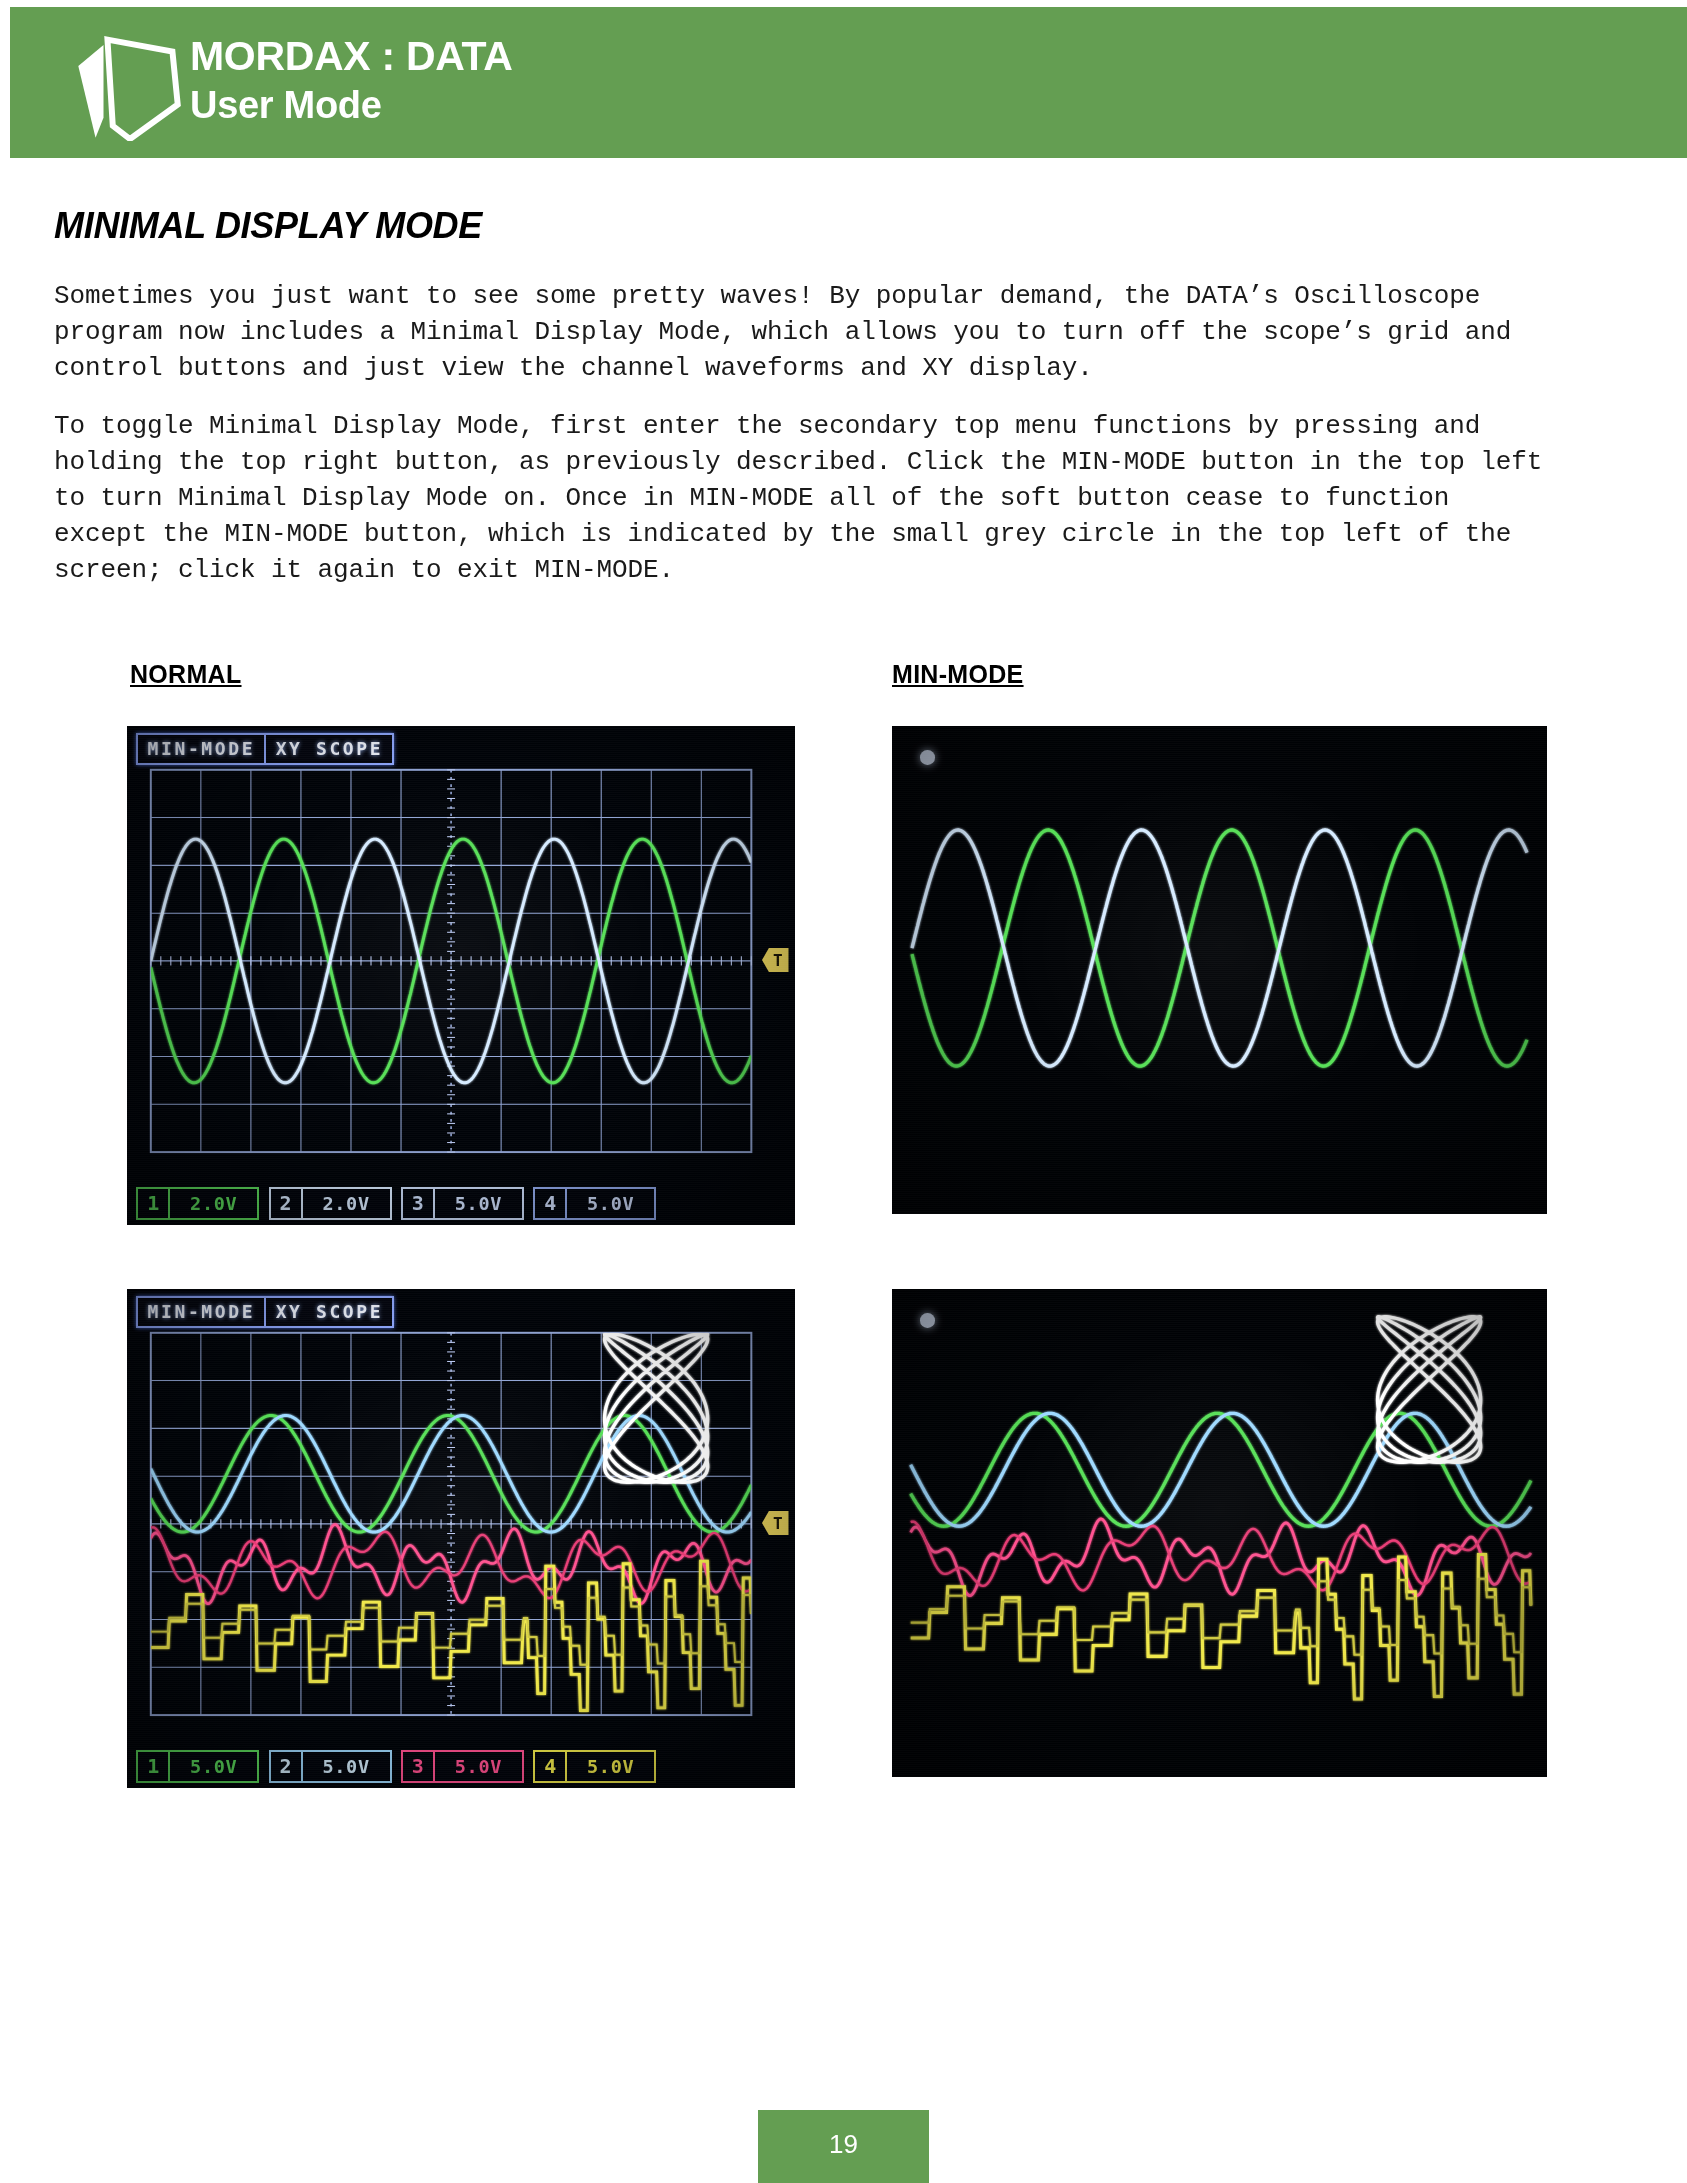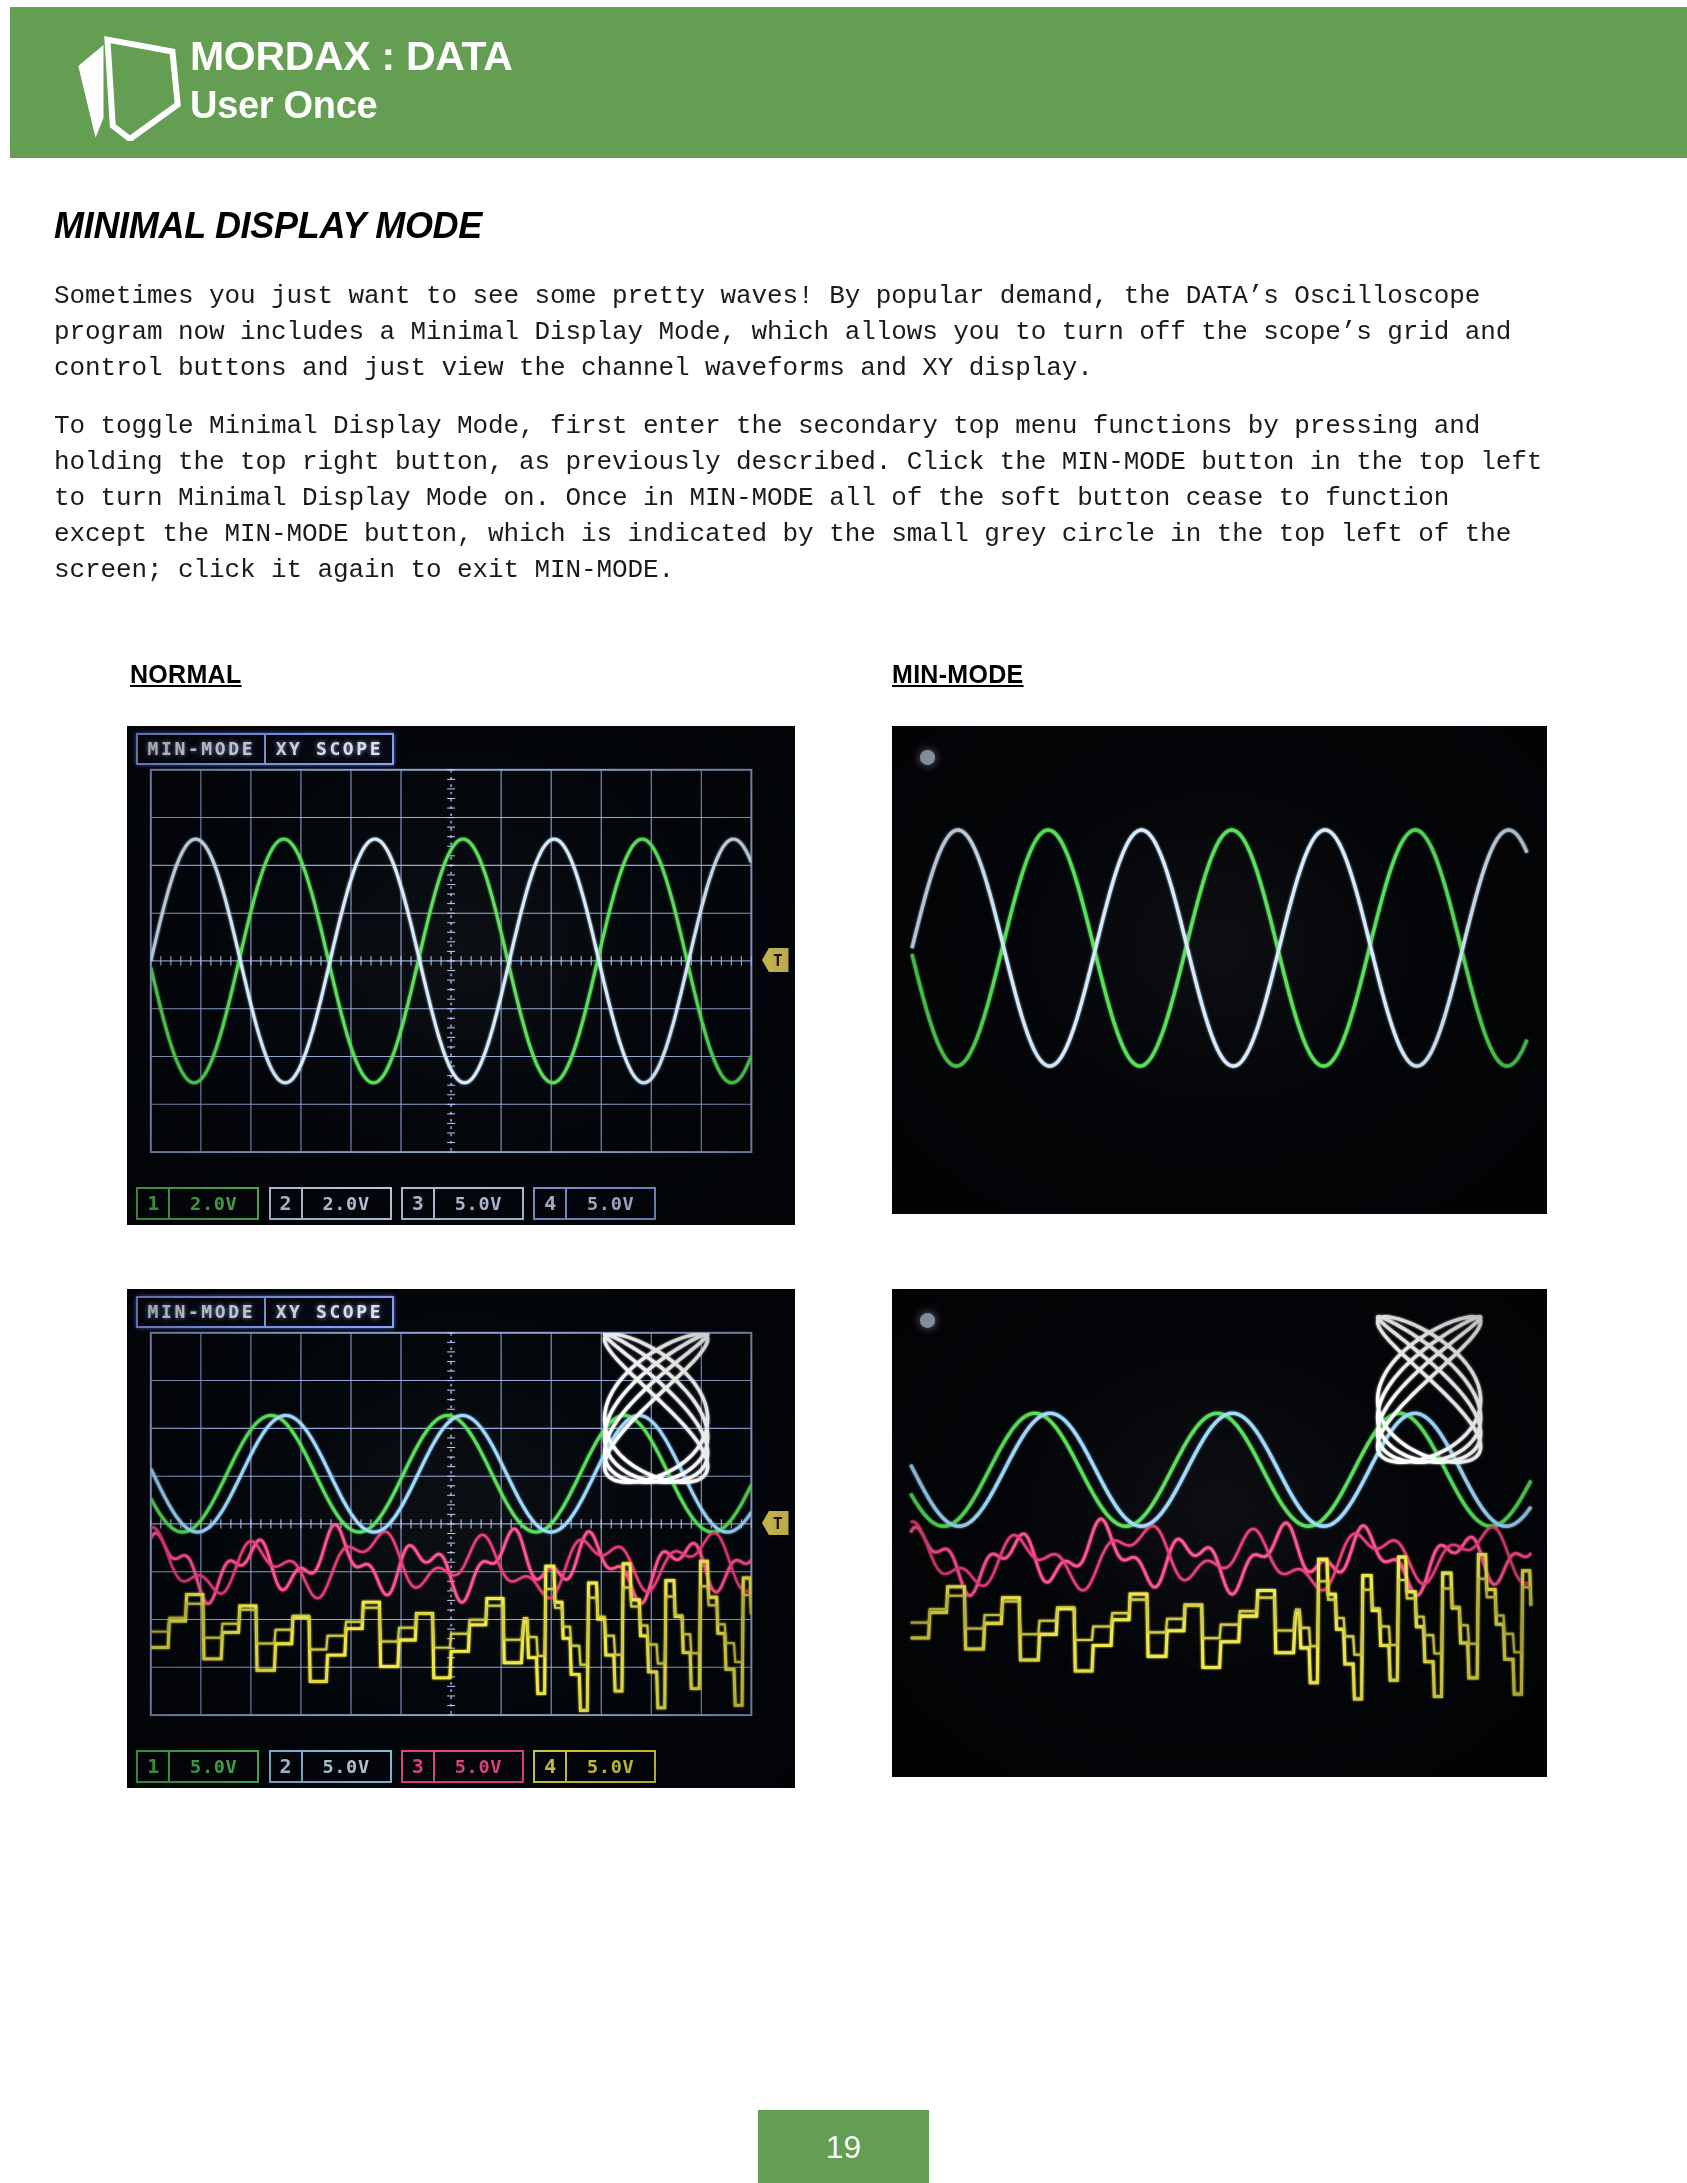--- a/index.html
+++ b/index.html
@@ -154,34 +154,34 @@
   }
 
   
   .footer-page{
     position:absolute;left:758px;top:2110px;
     width:171px;height:73px;
     background:#649E52;
   }
   .footer-page span{
     position:absolute;left:0;right:0;top:18.5px;
-    text-align:center;color:#ffffff;font-size:32px;
+    text-align:center;color:#ffffff;font-size:26px;
   }
 </style>
 </head>
 <body>
 
 <div class="header">
   <svg class="header-logo" viewBox="0 0 175 175">
     <polygon points="8,62 46,30 46,140 34,170" fill="#ffffff"></polygon>
     <polygon points="52,22 150,40 158,120 86,172 60,152" fill="none" stroke="#ffffff" stroke-width="9"></polygon>
   </svg>
   <div class="header-titles">
     <div class="header-title">MORDAX : DATA</div>
-    <div class="header-subtitle">User Once</div>
+    <div class="header-subtitle">User Mode</div>
   </div>
 </div>
 
 <div class="section-title">MINIMAL DISPLAY MODE</div>
 <div class="para para-1">Sometimes you just want to see some pretty waves! By popular demand, the DATA’s Oscilloscope program now includes a Minimal Display Mode, which allows you to turn off the scope’s grid and control buttons and just view the channel waveforms and XY display.</div>
 <div class="para para-2">To toggle Minimal Display Mode, first enter the secondary top menu functions by pressing and holding the top right button, as previously described. Click the MIN-MODE button in the top left to turn Minimal Display Mode on. Once in MIN-MODE all of the soft button cease to function except the MIN-MODE button, which is indicated by the small grey circle in the top left of the screen; click it again to exit MIN-MODE.</div>
 
 <div class="fig-label lbl-normal-1">NORMAL</div>
 <div class="fig-label lbl-minmode-1">MIN-MODE</div>
 

